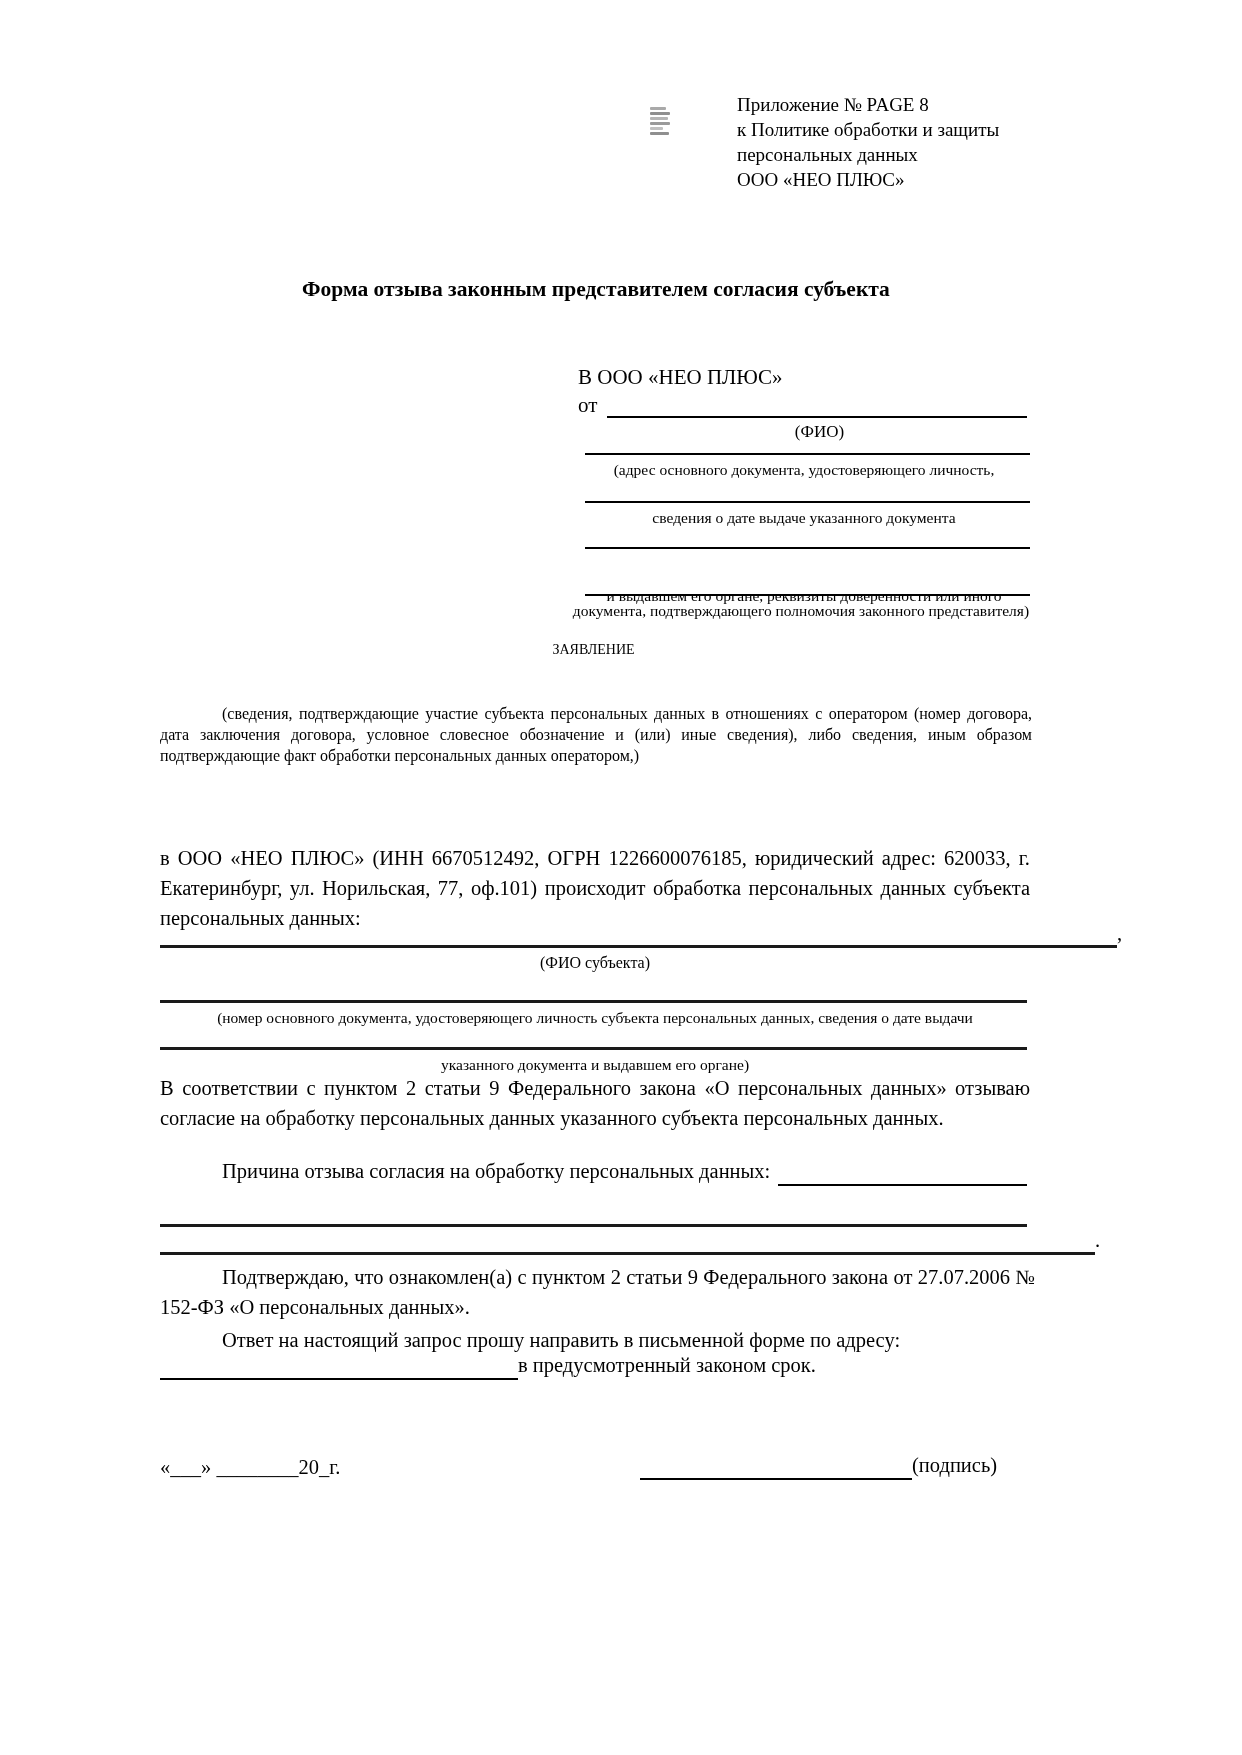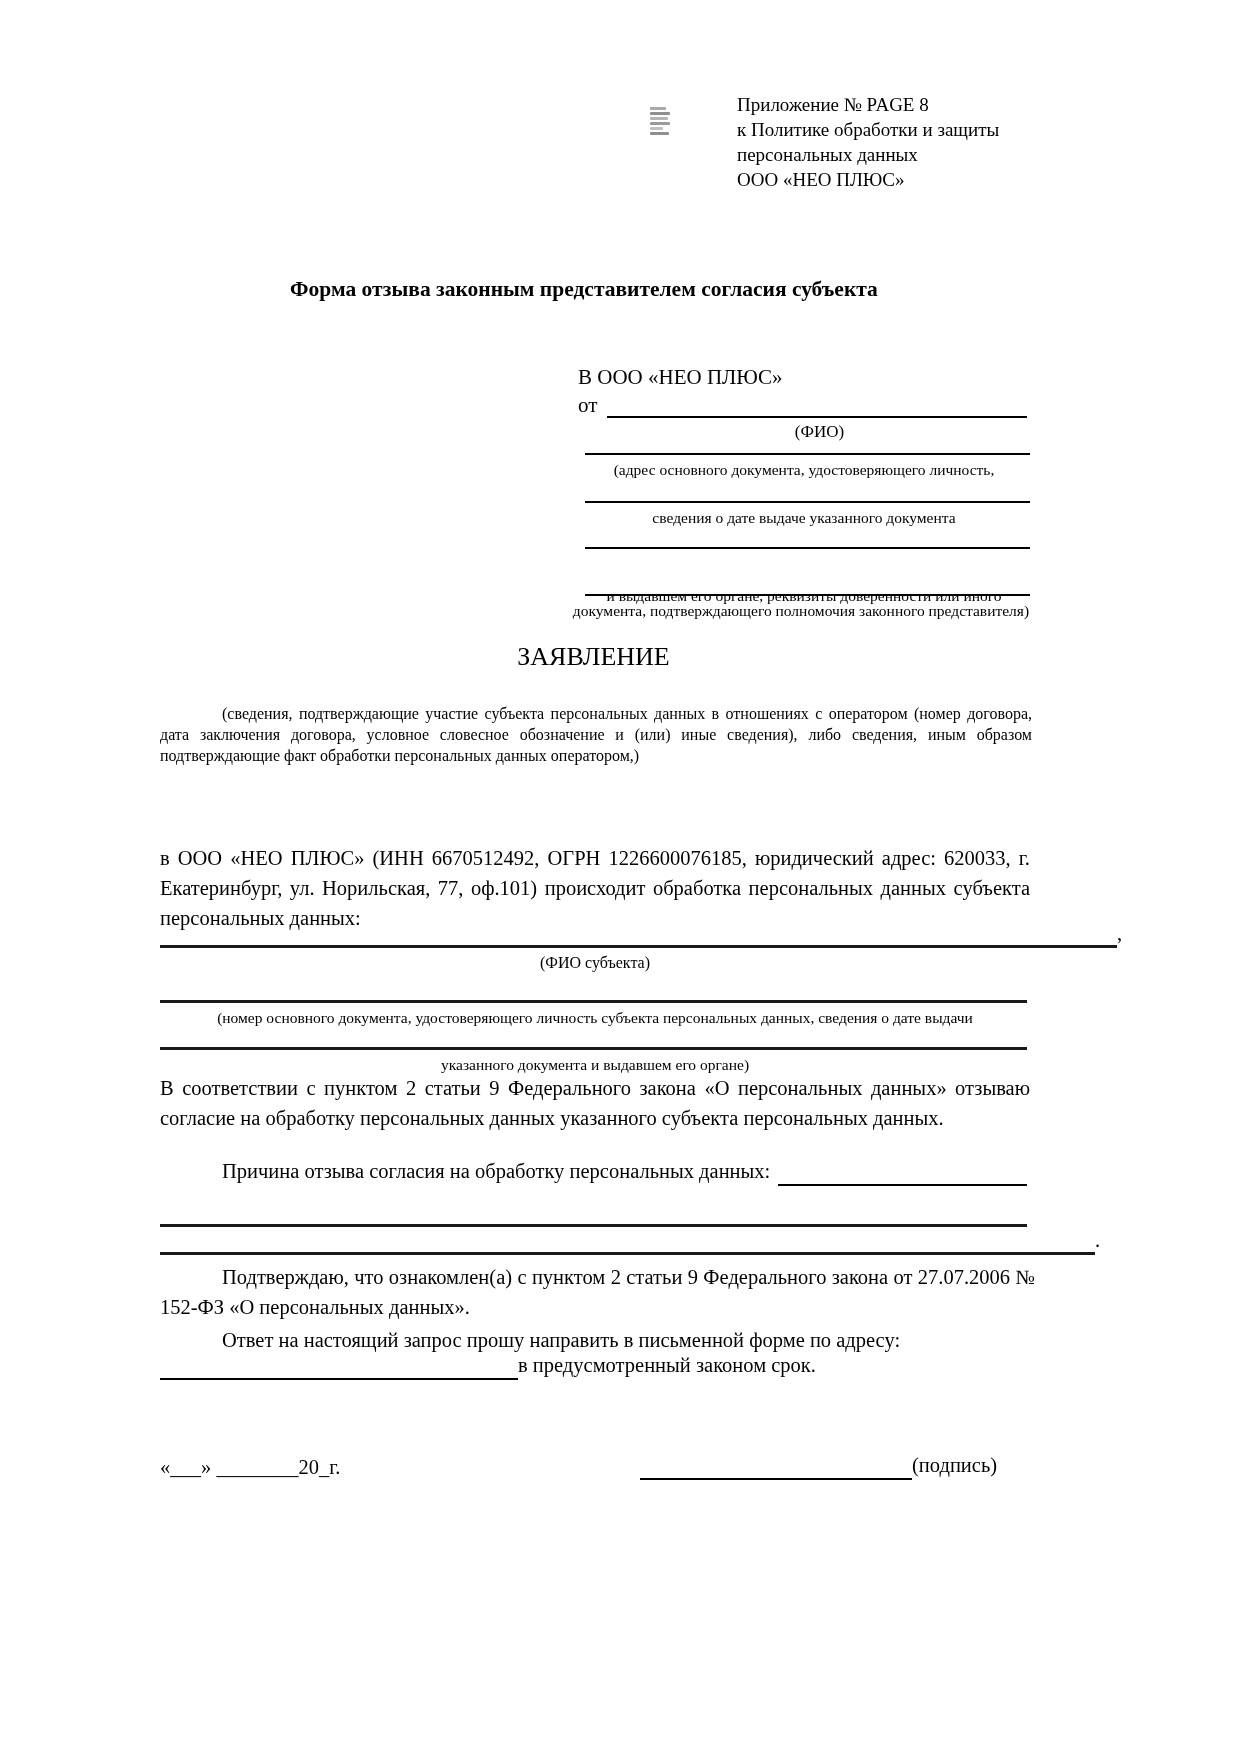--- a/index.html
+++ b/index.html
@@ -45,21 +45,21 @@
     <div class="bar" style="width:19px; background:#8f8f8f;"></div>
   </div>
 
   <div class="abs" style="left:737px; top:92px; width:330px; font-size:19px; line-height:25px;">
     <div>Приложение №  PAGE 8</div>
     <div>к Политике обработки и защиты</div>
     <div>персональных данных</div>
     <div>ООО «НЕО ПЛЮС»</div>
   </div>
 
-  <div class="abs center bold" style="left:144px; top:272px; width:880px; font-size:21.5px; line-height:34px;">
+  <div class="abs center bold" style="left:156px; top:272px; width:880px; font-size:21.5px; line-height:34px;">
     <div>Форма отзыва законным представителем согласия субъекта</div>
   </div>
 
   <div class="abs mid-text" style="left:578px; top:364px;">В ООО «НЕО ПЛЮС»</div>
 
   <div class="abs row mid-text" style="left:578px; top:391px; width:449px; height:27px;">
     <span style="padding-right:10px;">от</span>
     <span class="fill uline"></span>
   </div>
   <div class="abs center fio-cap" style="left:612px; top:422px; width:415px;">(ФИО)</div>
@@ -69,21 +69,21 @@
 
   <div class="abs uline" style="left:585px; top:481px; width:445px; height:22px;"></div>
   <div class="abs center small-text" style="left:578px; top:508px; width:452px;">сведения о дате выдаче указанного документа</div>
 
   <div class="abs uline" style="left:585px; top:527px; width:445px; height:22px;"></div>
   <div class="abs center small-text" style="left:578px; top:554px; width:452px;margin-top:32px;">и выдавшем его органе, реквизиты доверенности или иного</div>
 
   <div class="abs uline" style="left:585px; top:574px; width:445px; height:22px;"></div>
   <div class="abs center small-text" style="left:556px; top:601px; width:490px;">документа, подтверждающего полномочия законного представителя)</div>
 
-  <div class="abs center" style="left:156px; top:642px; width:875px; font-size:26px;text-align:center;">ЗАЯВЛЕНИЕ</div>
+  <div class="abs center" style="left:156px; top:642px; width:875px; font-size:14px;text-align:center;">ЗАЯВЛЕНИЕ</div>
 
 
   <div class="abs justify note-text indent" style="left:160px; top:703px; width:872px;">(сведения, подтверждающие участие субъекта персональных данных в отношениях с оператором (номер договора, дата заключения договора, условное словесное обозначение и (или) иные сведения), либо сведения, иным образом подтверждающие факт обработки персональных данных оператором,)</div>
 
   <div class="abs justify body-text" style="left:160px; top:843px; width:870px;">в ООО «НЕО ПЛЮС» (ИНН 6670512492, ОГРН 1226600076185, юридический адрес: 620033, г. Екатеринбург, ул. Норильская, 77, оф.101) происходит обработка персональных данных субъекта персональных данных:</div>
 
   <div class="abs row body-text" style="left:160px; top:921px; width:962px; height:27px;">
     <span class="fill uline3"></span>
     <span>,</span>
   </div>

